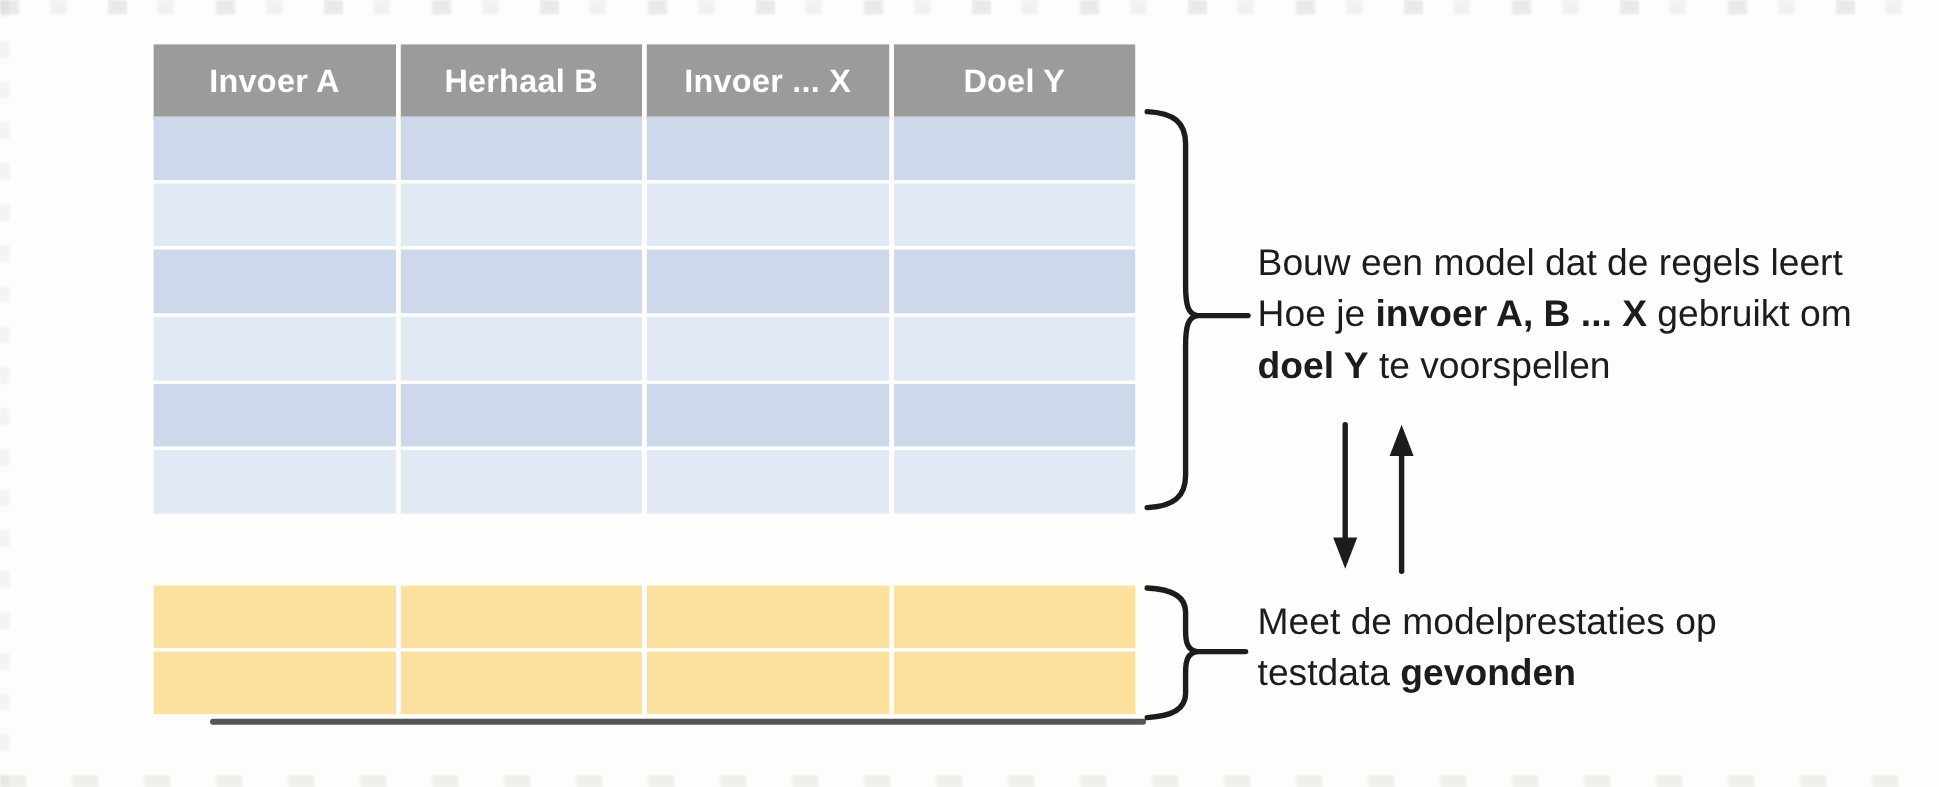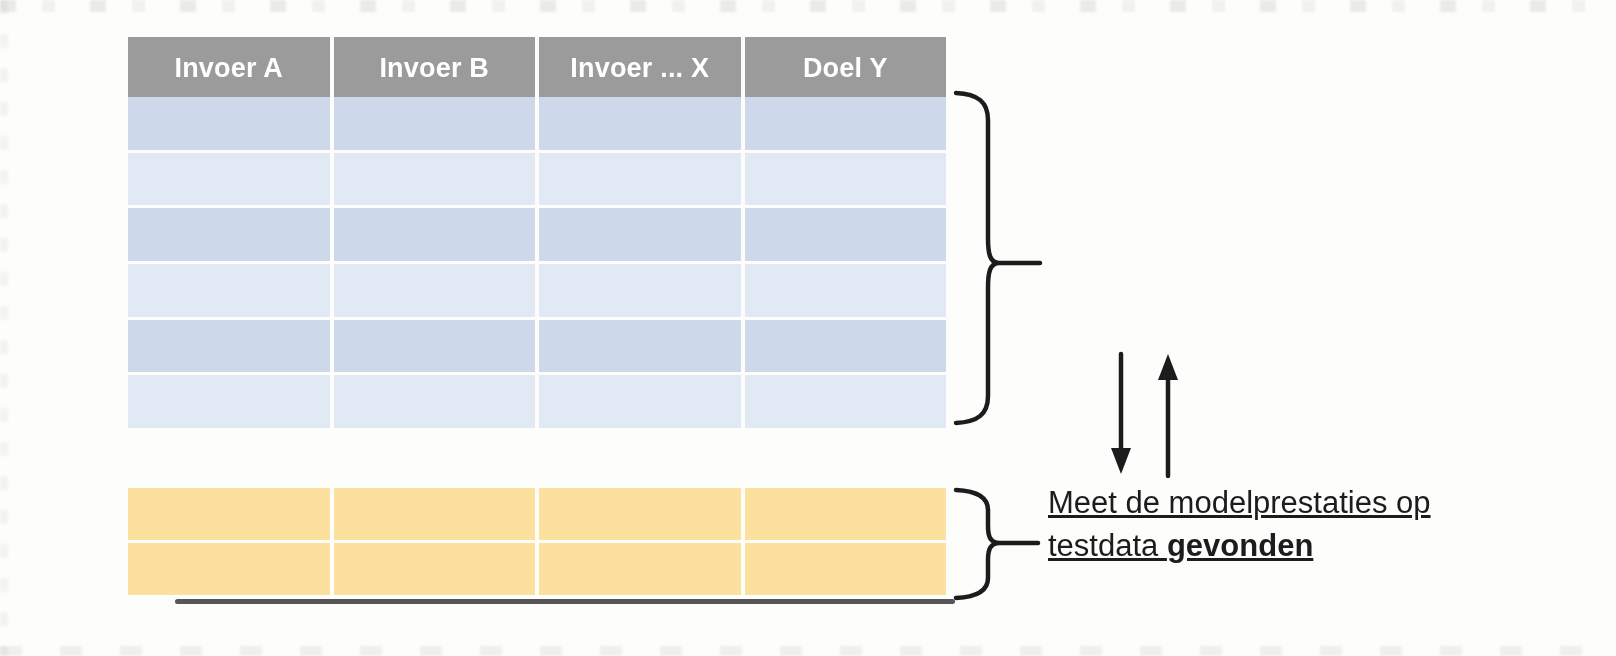--- a/index.html
+++ b/index.html
@@ -63,21 +63,21 @@
   
   .note {
     position: absolute;
     color: var(--ink, #1c1c1c);
     font-size: 31px;
     line-height: 43px;
     white-space: nowrap;
   }
   .note b { font-weight: bold; }
   .note-train { left: 1048px; top: 197px; }
-  .note-test  { left: 1048px; top: 481px; text-decoration: underline; }
+  .note-test  { left: 1048px; top: 496px; }
   .note-loop {
     position: absolute;
     left: 1202px; top: 389px;
     color: var(--ink, #1c1c1c);
     font-size: 21px;
     line-height: 28px;
     white-space: pre-line;
   }
   
   .artifact { position: absolute; pointer-events: none; }
@@ -108,21 +108,21 @@
     filter: blur(0.5px);
   }
 </style>
 </head>
 <body>
 
 <div class="canvas">
 
   <div class="tbl-header">
     <div class="hcell">Invoer A</div>
-    <div class="hcell">Invoer B</div>
+    <div class="hcell">Herhaal B</div>
     <div class="hcell">Invoer ... X</div>
     <div class="hcell">Doel Y</div>
   </div>
 
   <div class="tbl-body train-body">
       <div class="cell even"></div>
       <div class="cell even"></div>
       <div class="cell even"></div>
       <div class="cell even"></div>
       <div class="cell odd"></div>
@@ -172,20 +172,31 @@
     <g>
       <path d="M 16 6 L 16 102"></path>
       <polygon points="6,100 26,100 16,126"></polygon>
     </g>
     <g>
       <path d="M 63 128 L 63 30"></path>
       <polygon points="53,32 73,32 63,6"></polygon>
     </g>
   </svg>
 
+  <div class="note note-train">
+    <div>
+      <span>Bouw een model dat de regels leert</span>
+    </div>
+    <div>
+      <span>Hoe je </span><b>invoer A, B ... X</b><span> gebruikt om</span>
+    </div>
+    <div>
+      <b>doel Y</b><span> te voorspellen</span>
+    </div>
+  </div>
 
 
   <div class="note note-test">
     <div>
       <span>Meet de modelprestaties op</span>
     </div>
     <div>
       <span>testdata </span><b>gevonden</b>
     </div>
   </div>

